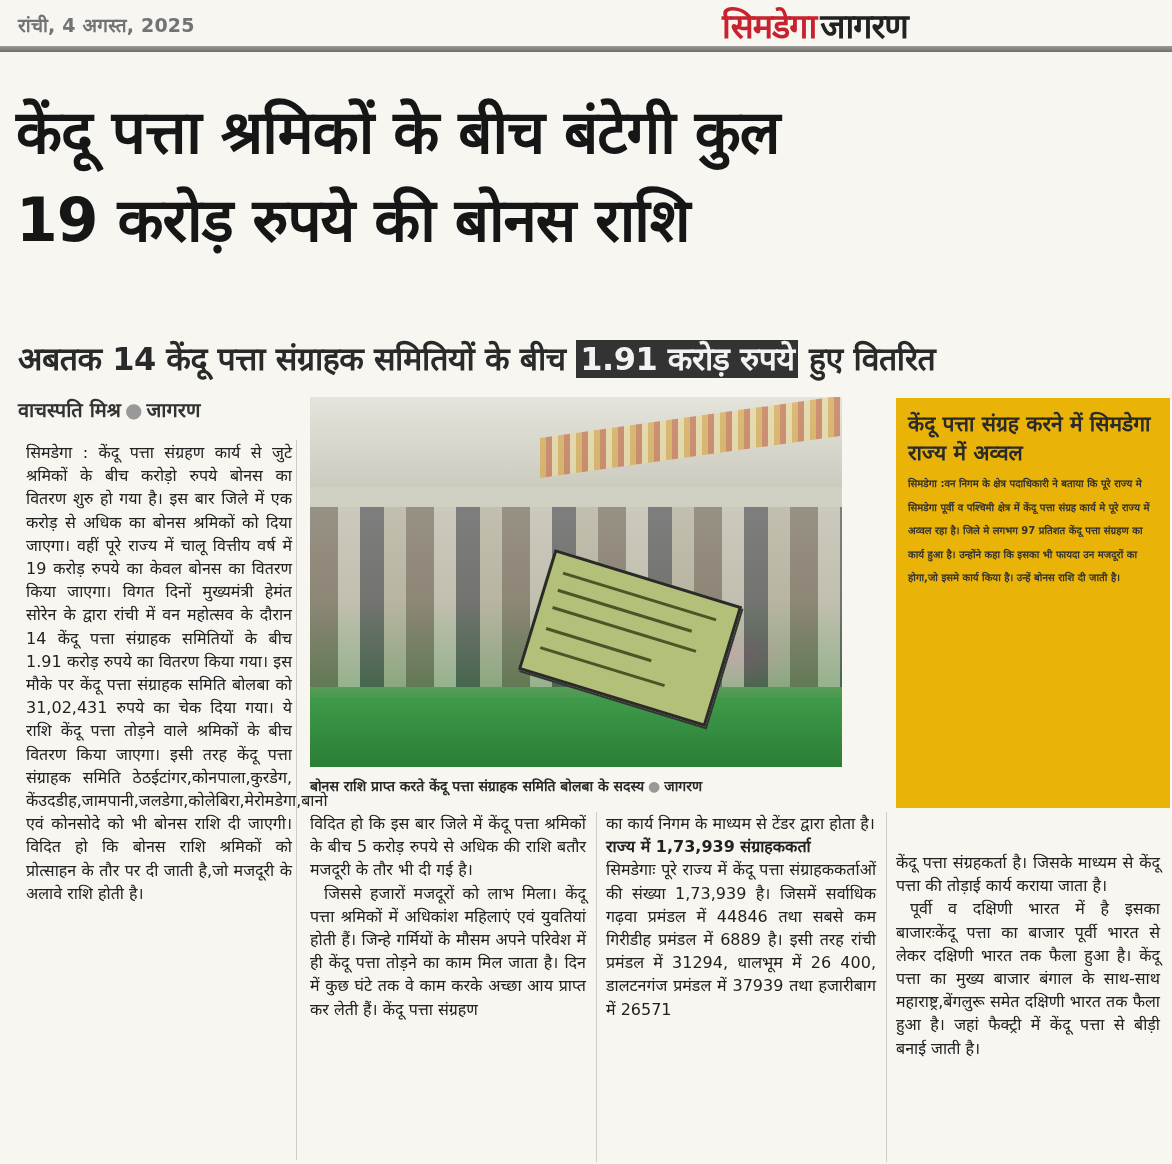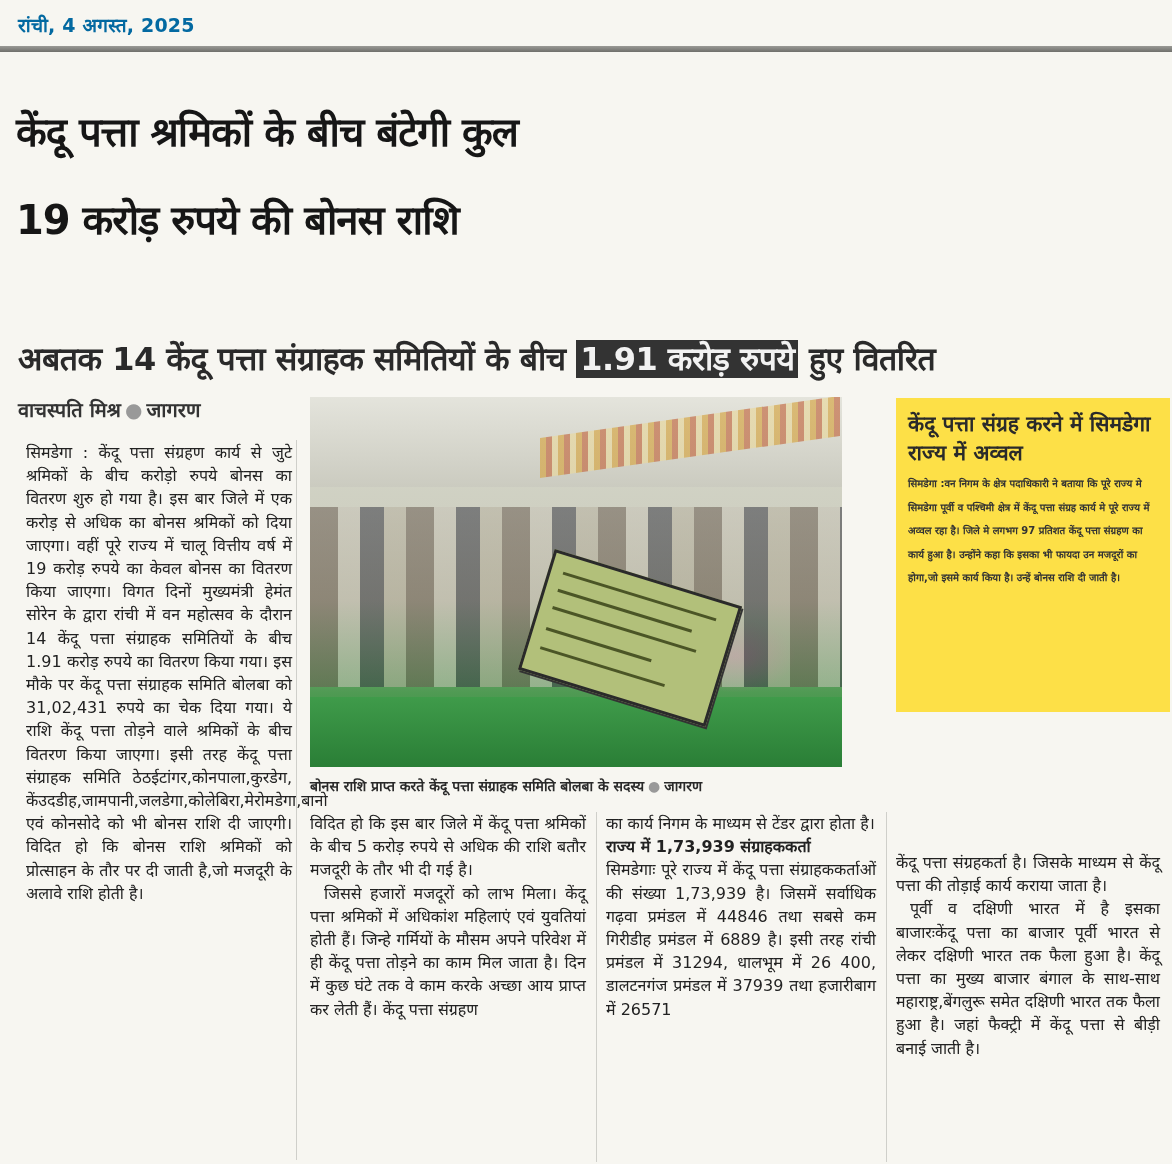--- a/index.html
+++ b/index.html
@@ -4,26 +4,26 @@
 <style>
   html, body { margin: 0; padding: 0; }
   body {
     width: 1172px; height: 1164px; overflow: hidden;
     background: #f7f6f1;
     font-family: "DejaVu Sans", sans-serif;
     color: #1d1d1d;
     position: relative;
   }
   .masthead { position: absolute; left: 0; top: 0; width: 1172px; height: 52px; }
-  .dateline { position: absolute; left: 18px; top: 12px; font-size: 19px; font-weight: bold; color: #0369a1; letter-spacing: 0.2px; }
+  .dateline { position: absolute; left: 18px; top: 12px; font-size: 19px; font-weight: bold; color: #737373; letter-spacing: 0.2px; }
   .brand { position: absolute; left: 722px; top: 2px; font-size: 34px; font-weight: bold; letter-spacing: -1px; }
   .brand .red { color: #c8222f; }
   .brand .black { color: #222; margin-left: 4px; }
   .rule { position: absolute; left: 0; top: 46px; width: 1172px; height: 6px; background: linear-gradient(#9a9a96, #6f6f6b); }
-  .headline { position: absolute; left: 16px; top: 88px; width: 1150px; font-size: 40px; line-height: 88px; font-weight: bold; color: #161616; letter-spacing: -1px; }
+  .headline { position: absolute; left: 16px; top: 88px; width: 1150px; font-size: 60px; line-height: 88px; font-weight: bold; color: #161616; letter-spacing: -1px; }
   .subhead { position: absolute; left: 18px; top: 336px; font-size: 32px; font-weight: bold; color: #2a2a2a; white-space: nowrap; letter-spacing: -0.5px; }
   .subhead .hl { background: #333; color: #f2f2f2; padding: 0 4px; }
   .byline { position: absolute; left: 18px; top: 396px; font-size: 20px; font-weight: bold; color: #333; }
   .byline .dot { color: #999; margin: 0 4px; }
   .col { position: absolute; font-size: 16px; line-height: 23.2px; text-align: justify; color: #222; }
   .col p { margin: 0; }
   .col p.indent { text-indent: 14px; }
   .col1 { left: 18px; top: 441px; width: 266px; margin-left: 8px; }
   .col2 { left: 310px; top: 812px; width: 276px; }
   .col3 { left: 606px; top: 812px; width: 270px; }
@@ -41,32 +41,35 @@
   .photo .cheque {
     position: absolute; left: 222px; top: 178px; width: 190px; height: 120px;
     background: #b2c07a; border: 3px solid #2a2a2a; transform: rotate(17deg);
     box-shadow: 2px 2px 0 #333;
   }
   .photo .cheque .line { position: absolute; left: 12px; height: 3px; background: #4b5526; }
   .photo .grass { position: absolute; left: 0; bottom: 0; width: 100%; height: 70px; background: linear-gradient(180deg, #3f9b4a, #2a7e36); }
   .caption { position: absolute; left: 310px; top: 776px; font-size: 14px; font-weight: bold; color: #2a2a2a; white-space: nowrap; }
   .caption .dot { color: #999; margin: 0 4px; }
   .sidebar {
-    position: absolute; left: 896px; top: 398px; width: 274px; height: 314px;
-    background: #fde047; box-sizing: border-box; padding: 12px 12px;
+    position: absolute; left: 896px; top: 398px; width: 274px; height: 410px;
+    background: #eab308; box-sizing: border-box; padding: 12px 12px;
   }
   .sidebar .title { font-size: 21px; font-weight: bold; line-height: 29px; color: #2a2a2a; }
   .sidebar .body { font-size: 10px; line-height: 23.5px; color: #333; margin-top: 4px; font-weight: bold; }
   .col-rule { position: absolute; width: 1px; background: #cfcfca; }
 </style>
 </head>
 <body>
 
 <div class="masthead">
   <div class="dateline">रांची, 4 अगस्त, 2025</div>
+  <div class="brand">
+    <span class="red">सिमडेगा</span><span class="black">जागरण</span>
+  </div>
   <div class="rule"></div>
 </div>
 
 <div class="headline">
   <div>केंदू पत्ता श्रमिकों के बीच बंटेगी कुल</div>
   <div>19 करोड़ रुपये की बोनस राशि</div>
 </div>
 
 <div class="subhead">
   <span>अबतक 14 केंदू पत्ता संग्राहक समितियों के बीच</span>

